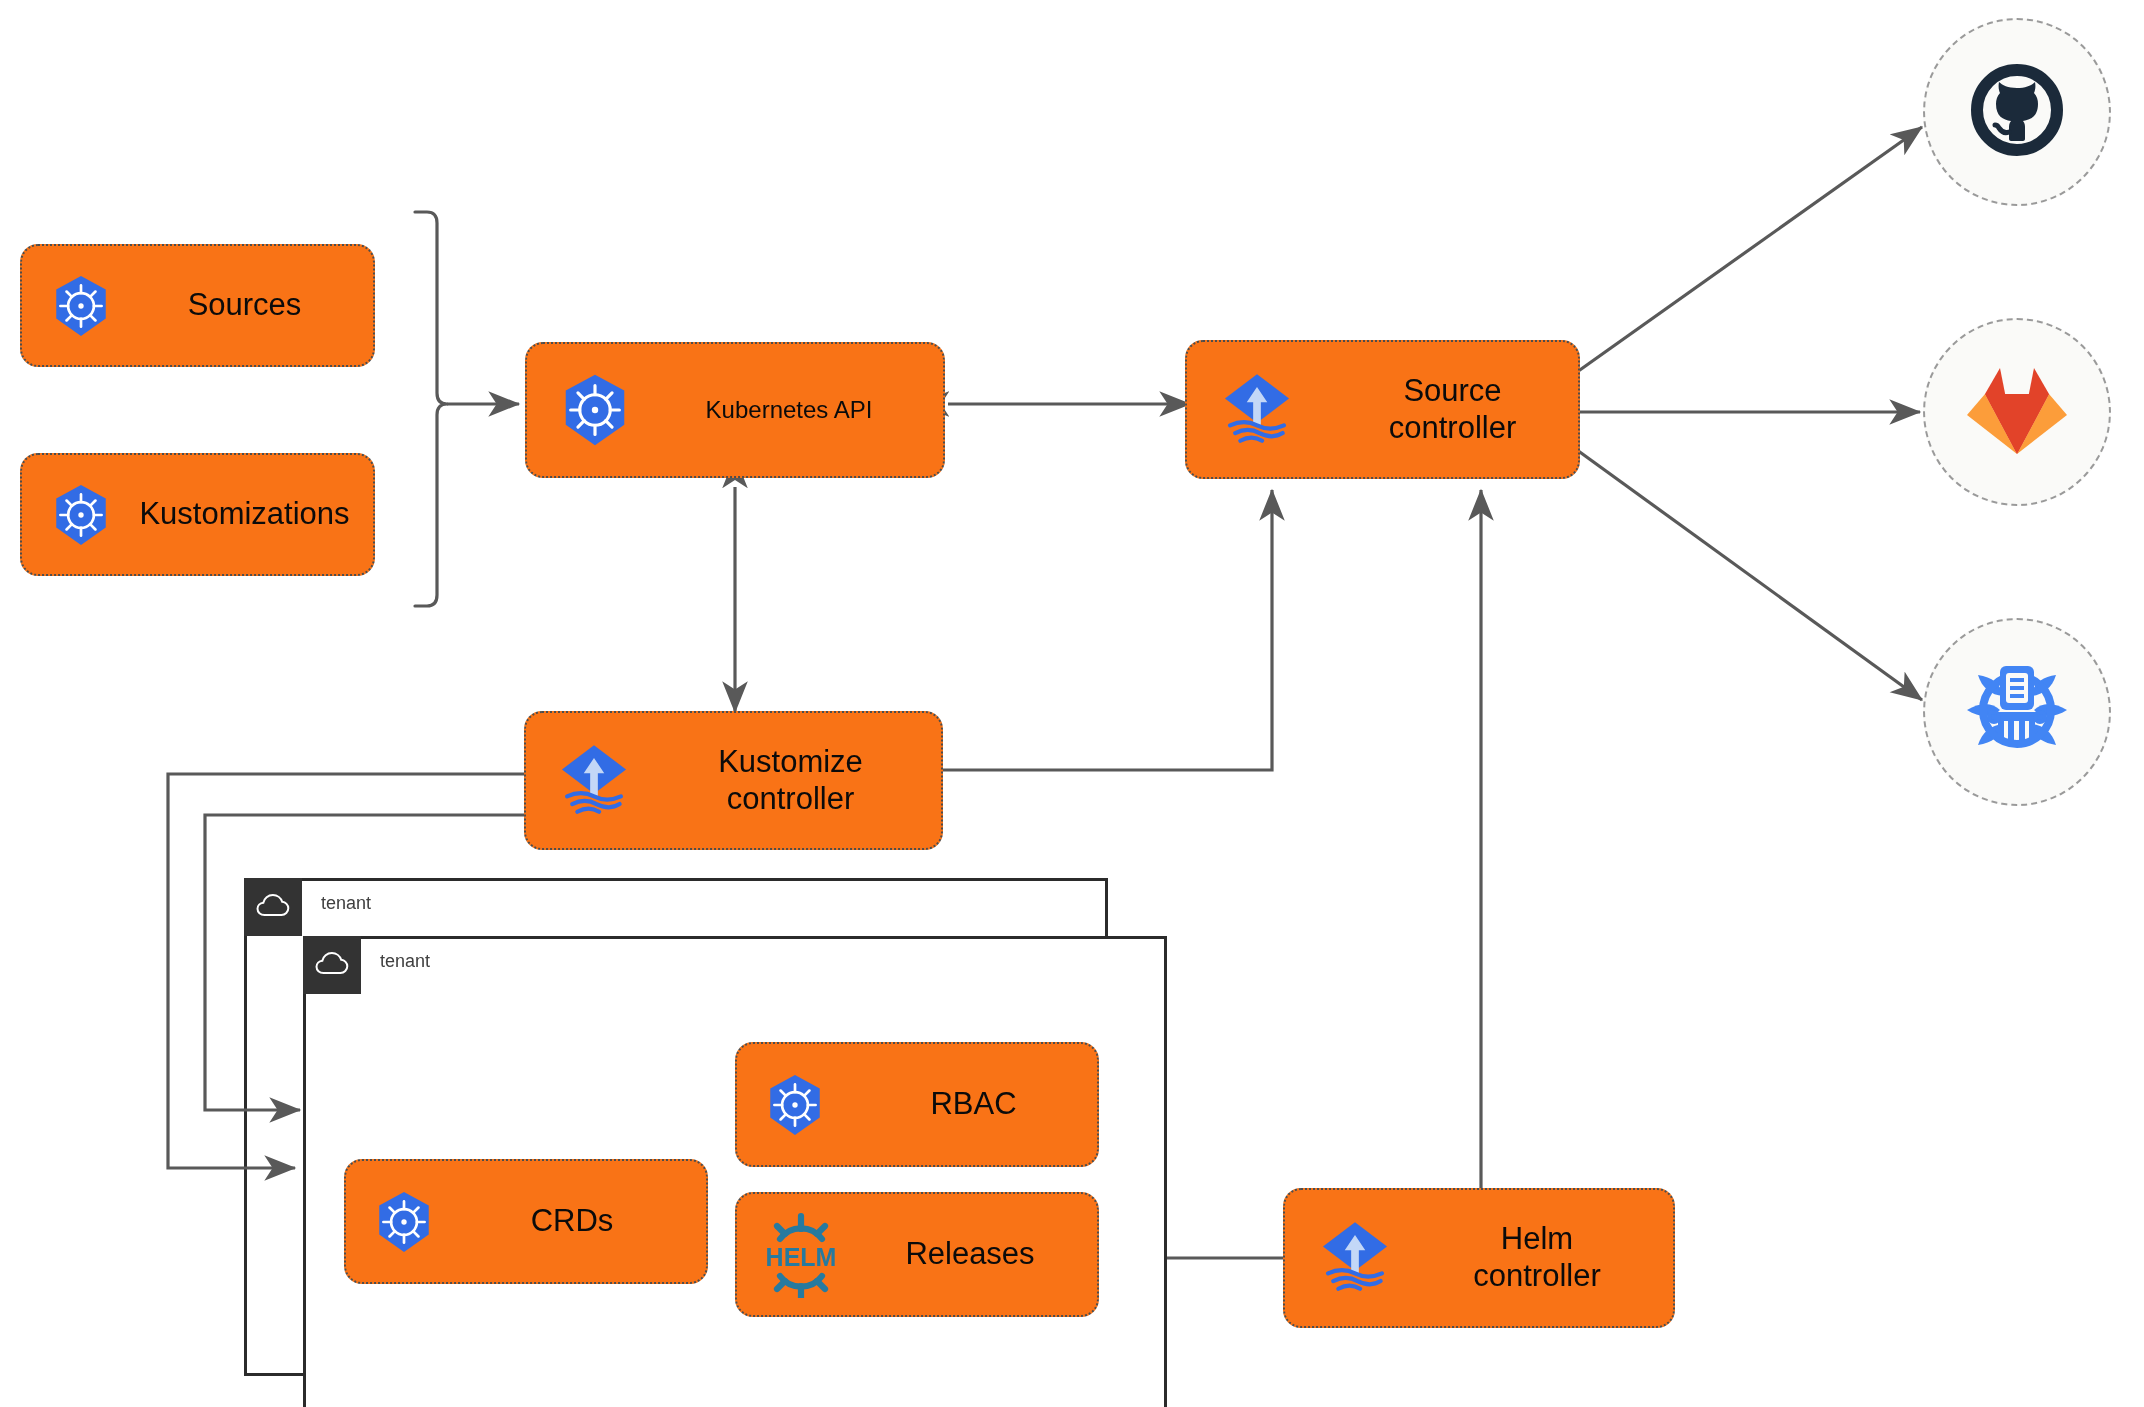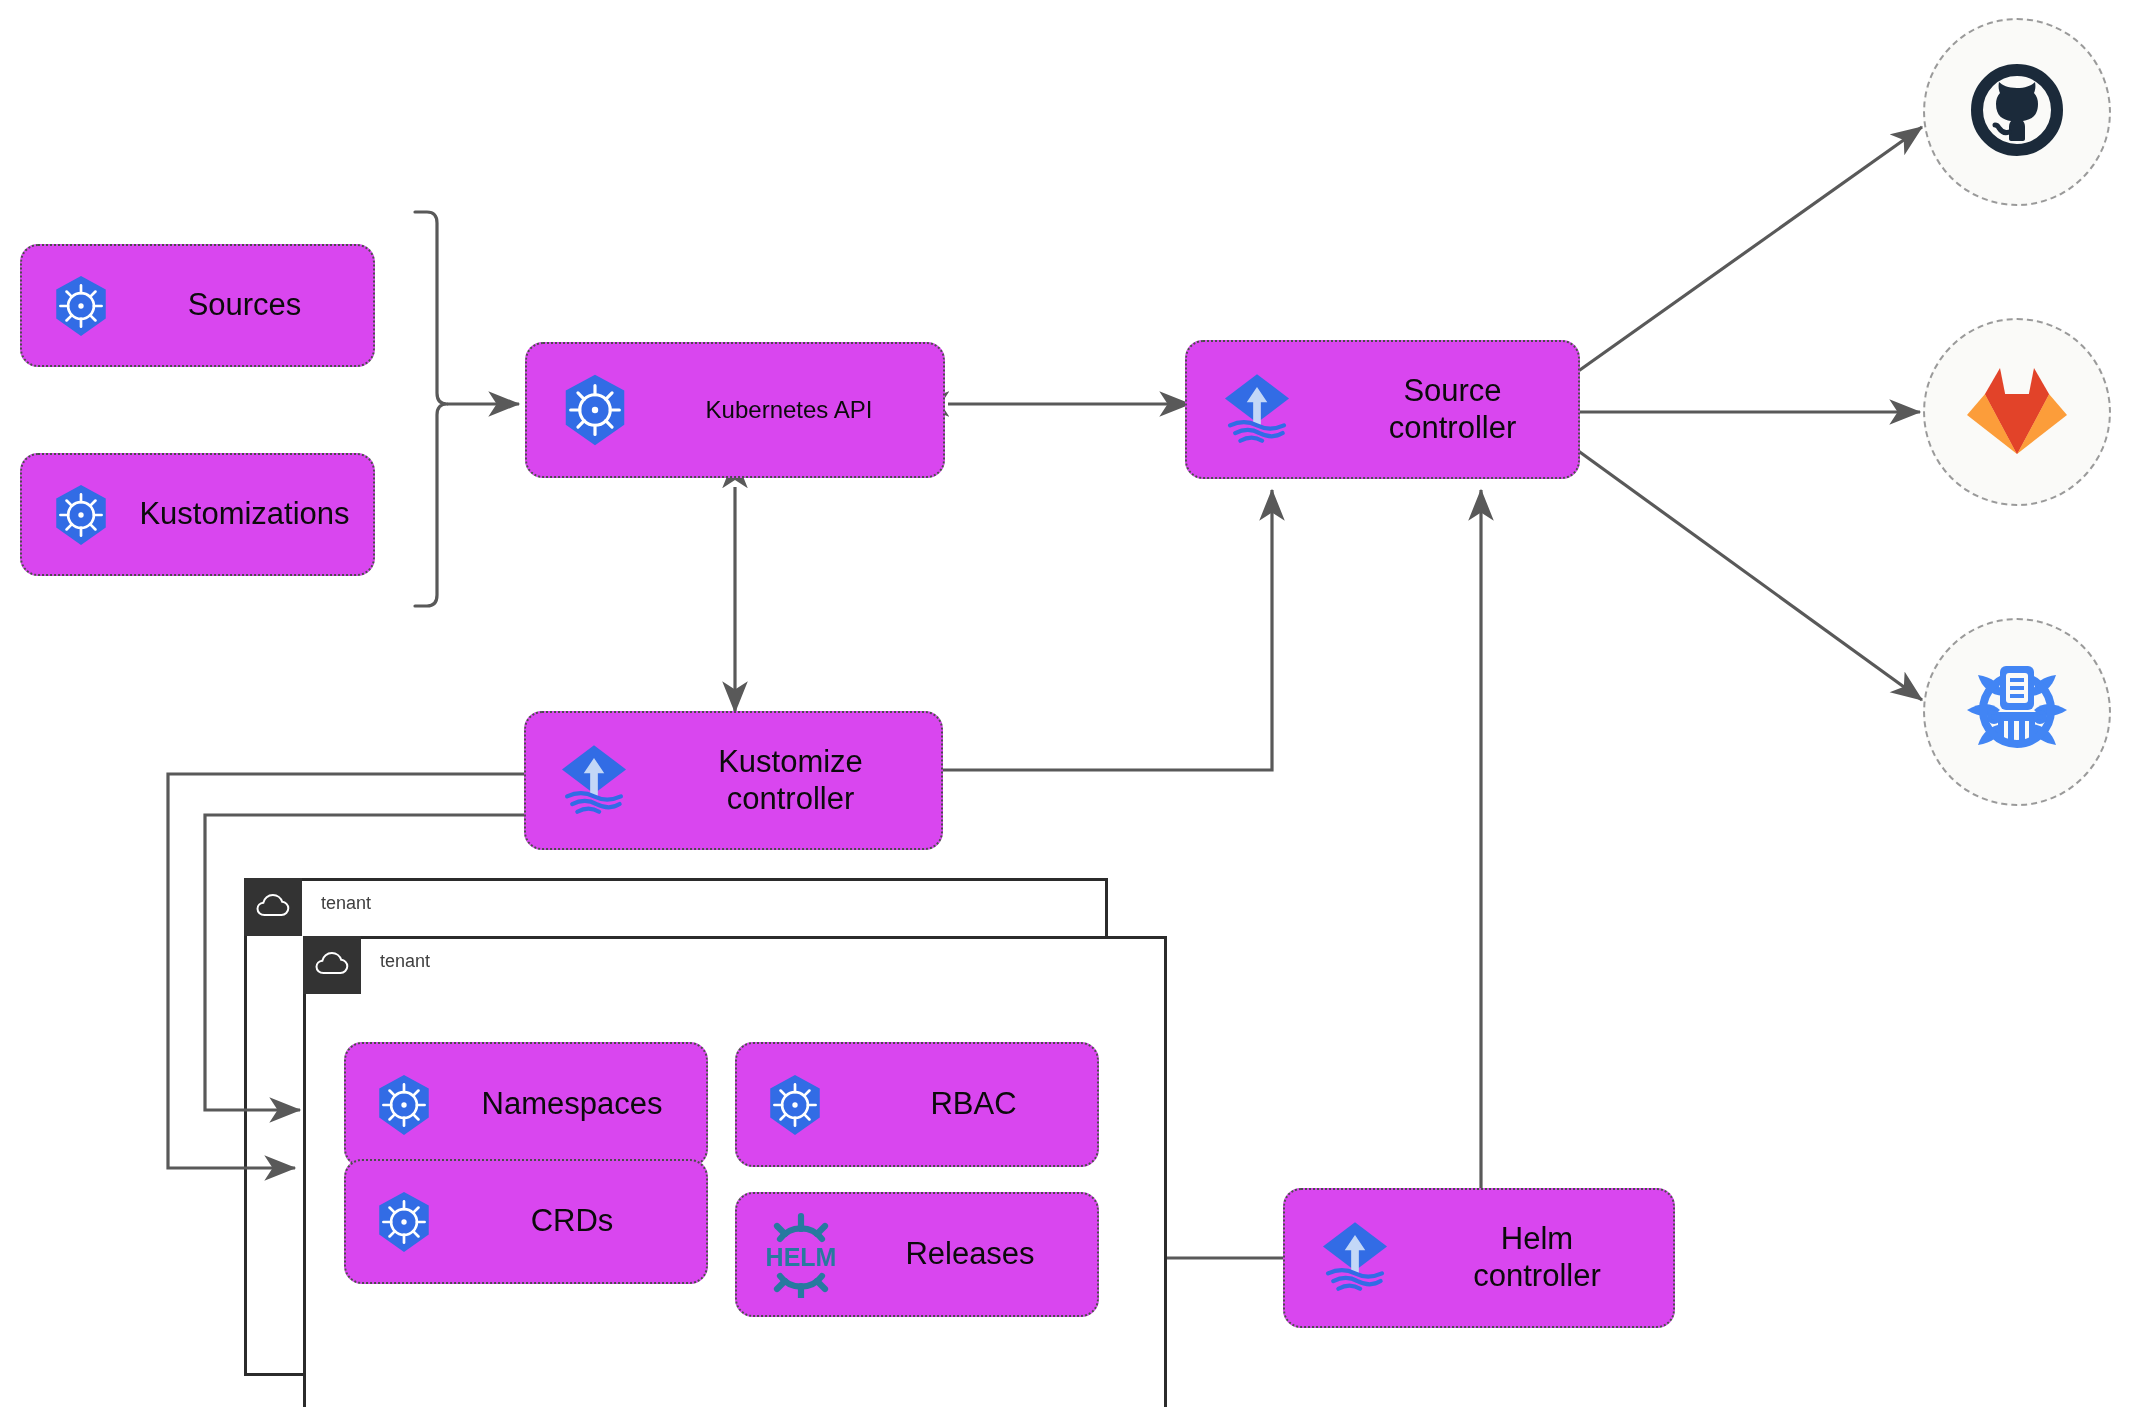--- a/index.html
+++ b/index.html
@@ -15,21 +15,21 @@
     position: relative;
     width: 2144px;
     height: 1407px;
     background: #ffffff;
     overflow: hidden;
   }
   
   .node {
     position: absolute;
     box-sizing: border-box;
-    background: #d946ef;
+    background: #f97316;
     border: 2.5px dotted #4d4d4d;
     border-radius: 18px;
     display: flex;
     align-items: center;
     z-index: 5;
   }
   .node .ic {
     flex: 0 0 auto;
     display: flex;
     align-items: center;
@@ -265,40 +265,20 @@
         <svg width="34" height="26" viewBox="0 0 34 26">
           <path d="M8.5,23 C4.4,23 1.5,20.2 1.5,16.8 C1.5,13.6 4,11 7.3,10.8
                    C8.2,6.4 12.1,3 16.9,3 C21.3,3 25,5.9 26.2,9.8
                    C29.6,10.1 32.3,12.8 32.3,16.2 C32.3,19.9 29.2,23 25.4,23 Z" fill="none" stroke="#ffffff" stroke-width="2"></path>
         </svg>
       </span>
     </div>
     <span class="tenant-title" style="left:74px;">tenant</span>
   </div>
 
-  <div class="node" style="left:344px; top:1042px; width:364px; height:125px; z-index:6;">
-    <span class="ic" style="width:84px; margin-left:16px;">
-      <svg width="66" height="66" viewBox="0 0 64 64">
-        <polygon points="32,3 56,16 56,44 32,61 8,44 8,16" fill="#326ce5"></polygon>
-        <g fill="none" stroke="#ffffff" stroke-width="2.6" stroke-linecap="round">
-          <circle cx="32" cy="32" r="12.5"></circle>
-          <circle cx="32" cy="32" r="2.6" fill="#ffffff" stroke="none"></circle>
-          <line x1="32" y1="12" x2="32" y2="19.5"></line>
-            <line x1="32" y1="44.5" x2="32" y2="52"></line>
-          <line x1="12" y1="32" x2="19.5" y2="32"></line>
-            <line x1="44.5" y1="32" x2="52" y2="32"></line>
-          <line x1="18" y1="18" x2="23.2" y2="23.2"></line>
-            <line x1="40.8" y1="40.8" x2="46" y2="46"></line>
-          <line x1="46" y1="18" x2="40.8" y2="23.2"></line>
-            <line x1="23.2" y1="40.8" x2="18" y2="46"></line>
-        </g>
-      </svg>
-    </span>
-    <span class="lbl">Namespaces</span>
-  </div>
 
   <div class="node" style="left:735px; top:1042px; width:364px; height:125px; z-index:6;gap:21px;">
     <span class="ic" style="width:84px; margin-left:16px;">
       <svg width="66" height="66" viewBox="0 0 64 64">
         <polygon points="32,3 56,16 56,44 32,61 8,44 8,16" fill="#326ce5"></polygon>
         <g fill="none" stroke="#ffffff" stroke-width="2.6" stroke-linecap="round">
           <circle cx="32" cy="32" r="12.5"></circle>
           <circle cx="32" cy="32" r="2.6" fill="#ffffff" stroke="none"></circle>
           <line x1="32" y1="12" x2="32" y2="19.5"></line>
             <line x1="32" y1="44.5" x2="32" y2="52"></line>

